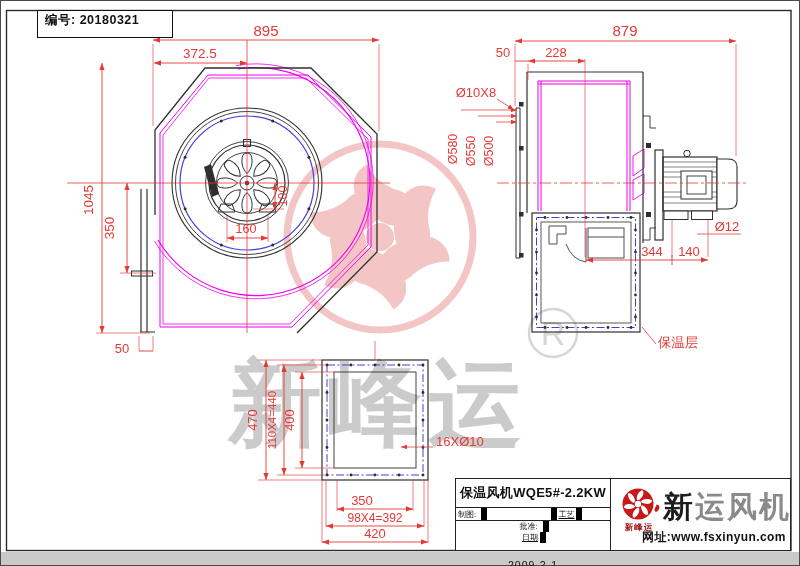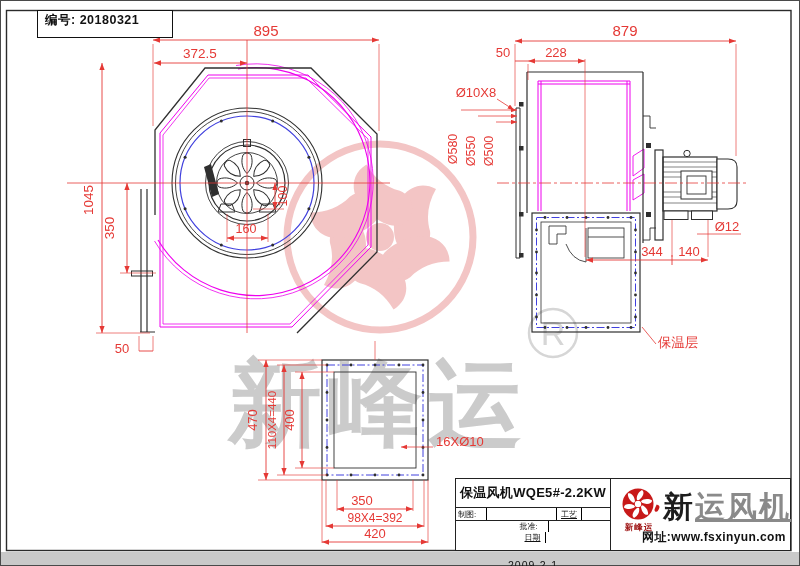--- a/index.html
+++ b/index.html
@@ -13,28 +13,28 @@
     background:#fff;box-sizing:border-box;font-size:12.5px;font-weight:bold;color:#111;
     line-height:18px;padding-left:7px;letter-spacing:.5px;}
   
   #titleblock{position:absolute;left:455px;top:478px;width:336px;height:73px;border:1.5px solid #222;
     background:#fff;box-sizing:border-box;color:#111;}
   .tb-left{position:absolute;left:0;top:0;bottom:0;width:155px;border-right:1.3px solid #222;box-sizing:border-box;}
   .tb-title{height:28px;border-bottom:1.2px solid #222;display:flex;align-items:center;justify-content:center;
     font-weight:bold;font-size:13px;letter-spacing:.3px;white-space:nowrap;}
   .tb-row{display:flex;height:13px;border-bottom:1px solid #222;font-size:8px;align-items:center;box-sizing:border-box;}
   .tb-row.last{height:15px;border-bottom:none;flex-direction:column;}
-  .tb-c{height:100%;border-right:1px solid #000000;display:flex;align-items:center;box-sizing:border-box;padding-left:2px;}
+  .tb-c{height:100%;border-right:6px solid #000000;display:flex;align-items:center;box-sizing:border-box;padding-left:2px;}
   .tb-c.ctr{justify-content:center;padding-left:0;text-decoration:underline;}
   .tb-fill{flex:1;border-right:none;}
   .tb-date{flex:1;display:flex;align-items:center;justify-content:center;font-size:10.5px;letter-spacing:1px;margin-top:16px;}
   .tb-right{position:absolute;left:155px;top:0;right:0;bottom:0;}
   #brandbig{position:absolute;left:52px;top:8px;font-size:30px;font-weight:bold;
     font-family:"Liberation Serif",serif;letter-spacing:2px;white-space:nowrap;}
-  #brandbig .b1{color:#1c1c1c;} #brandbig .b2{color:#8a8a8a;text-decoration:underline;}
+  #brandbig .b1{color:#1c1c1c;} #brandbig .b2{color:#8a8a8a;}
   #logocap{position:absolute;left:4px;top:43px;width:48px;text-align:center;font-size:8.5px;
     font-weight:bold;color:#a01818;letter-spacing:1px;}
   #weburl{position:absolute;left:31px;bottom:4px;font-size:12px;font-weight:bold;color:#111;letter-spacing:.4px;}
   #redcomma{position:absolute;left:44px;top:26px;width:4px;height:7px;background:#c81919;
     border-radius:0 60% 60% 60%;transform:rotate(25deg);}
   #graystrip{position:absolute;left:0px;top:552px;width:800px;height:14px;background:#c9c9c9;}
 </style>
 </head>
 <body>
 

